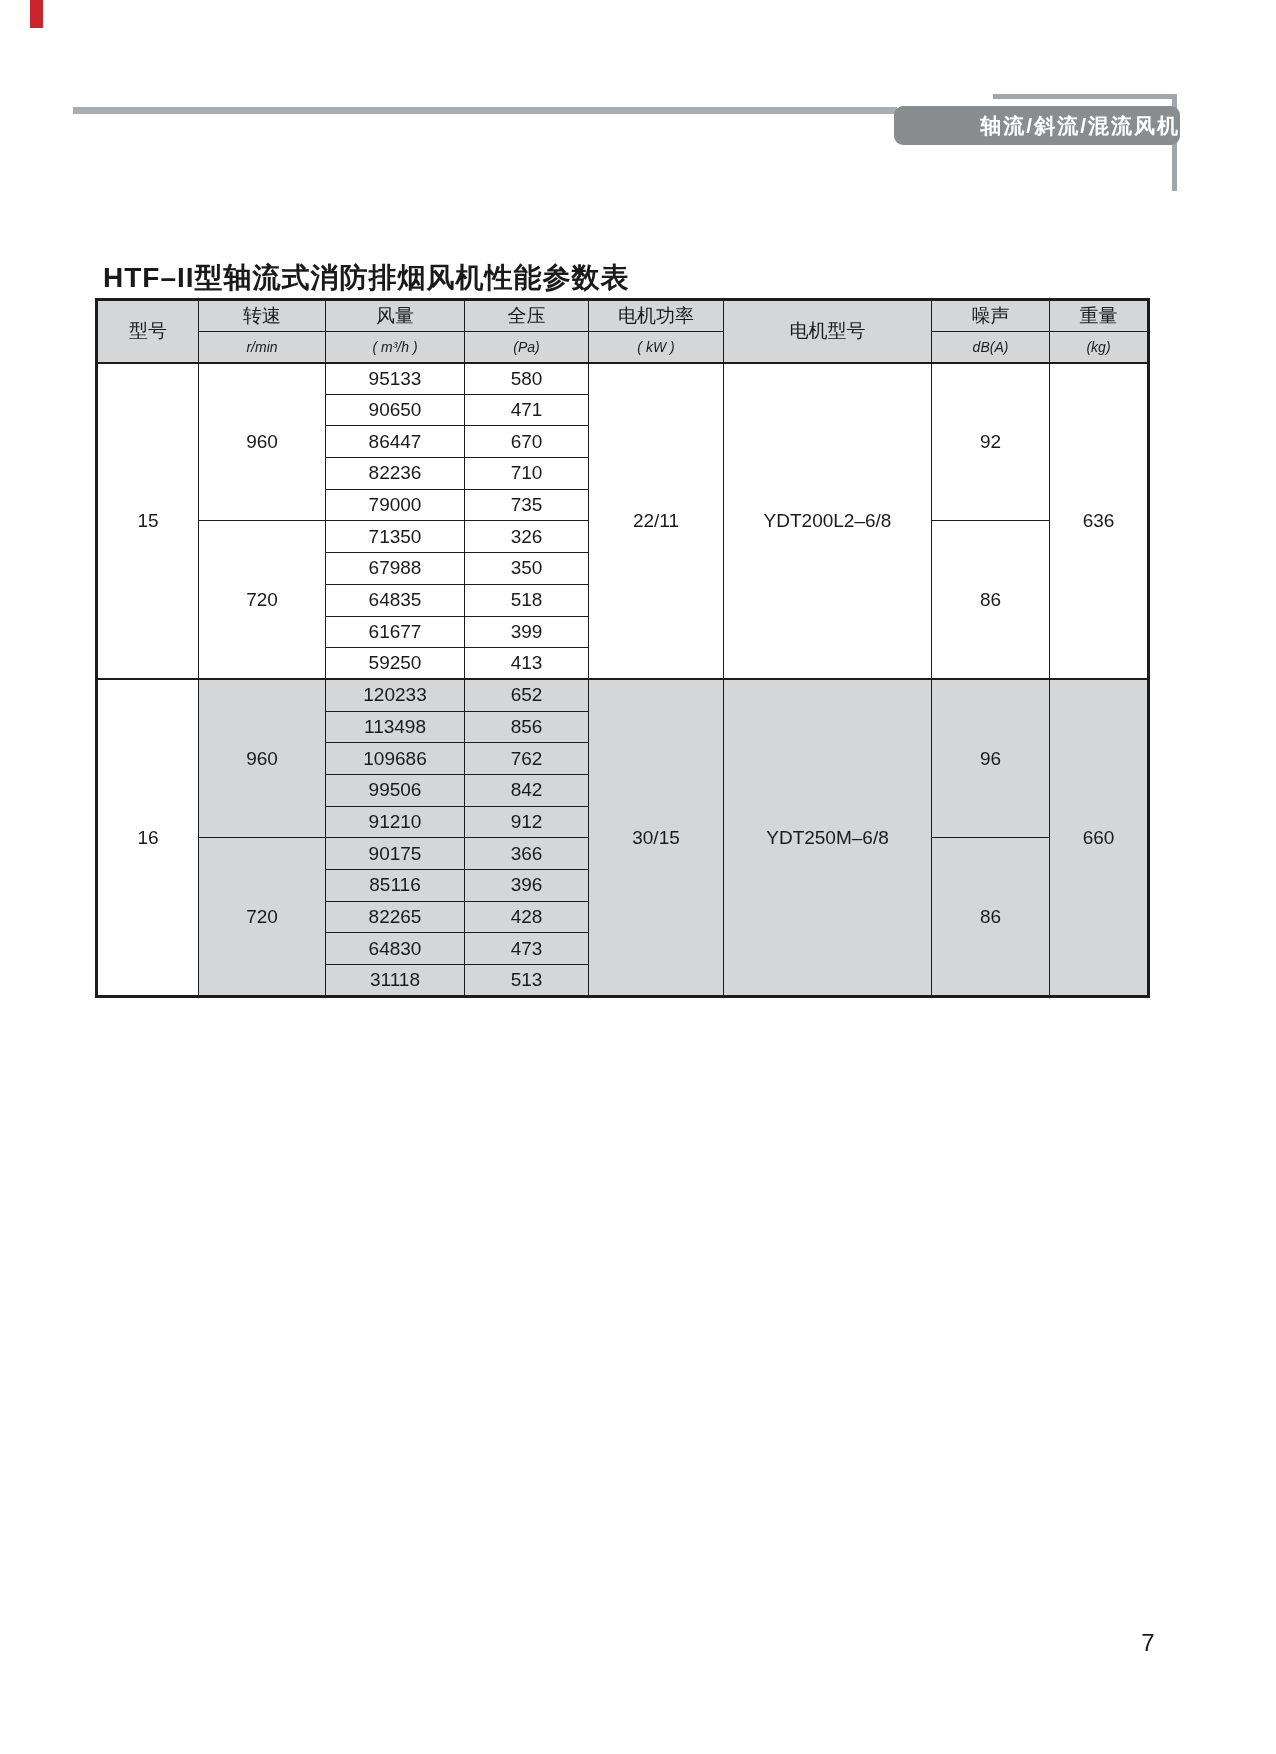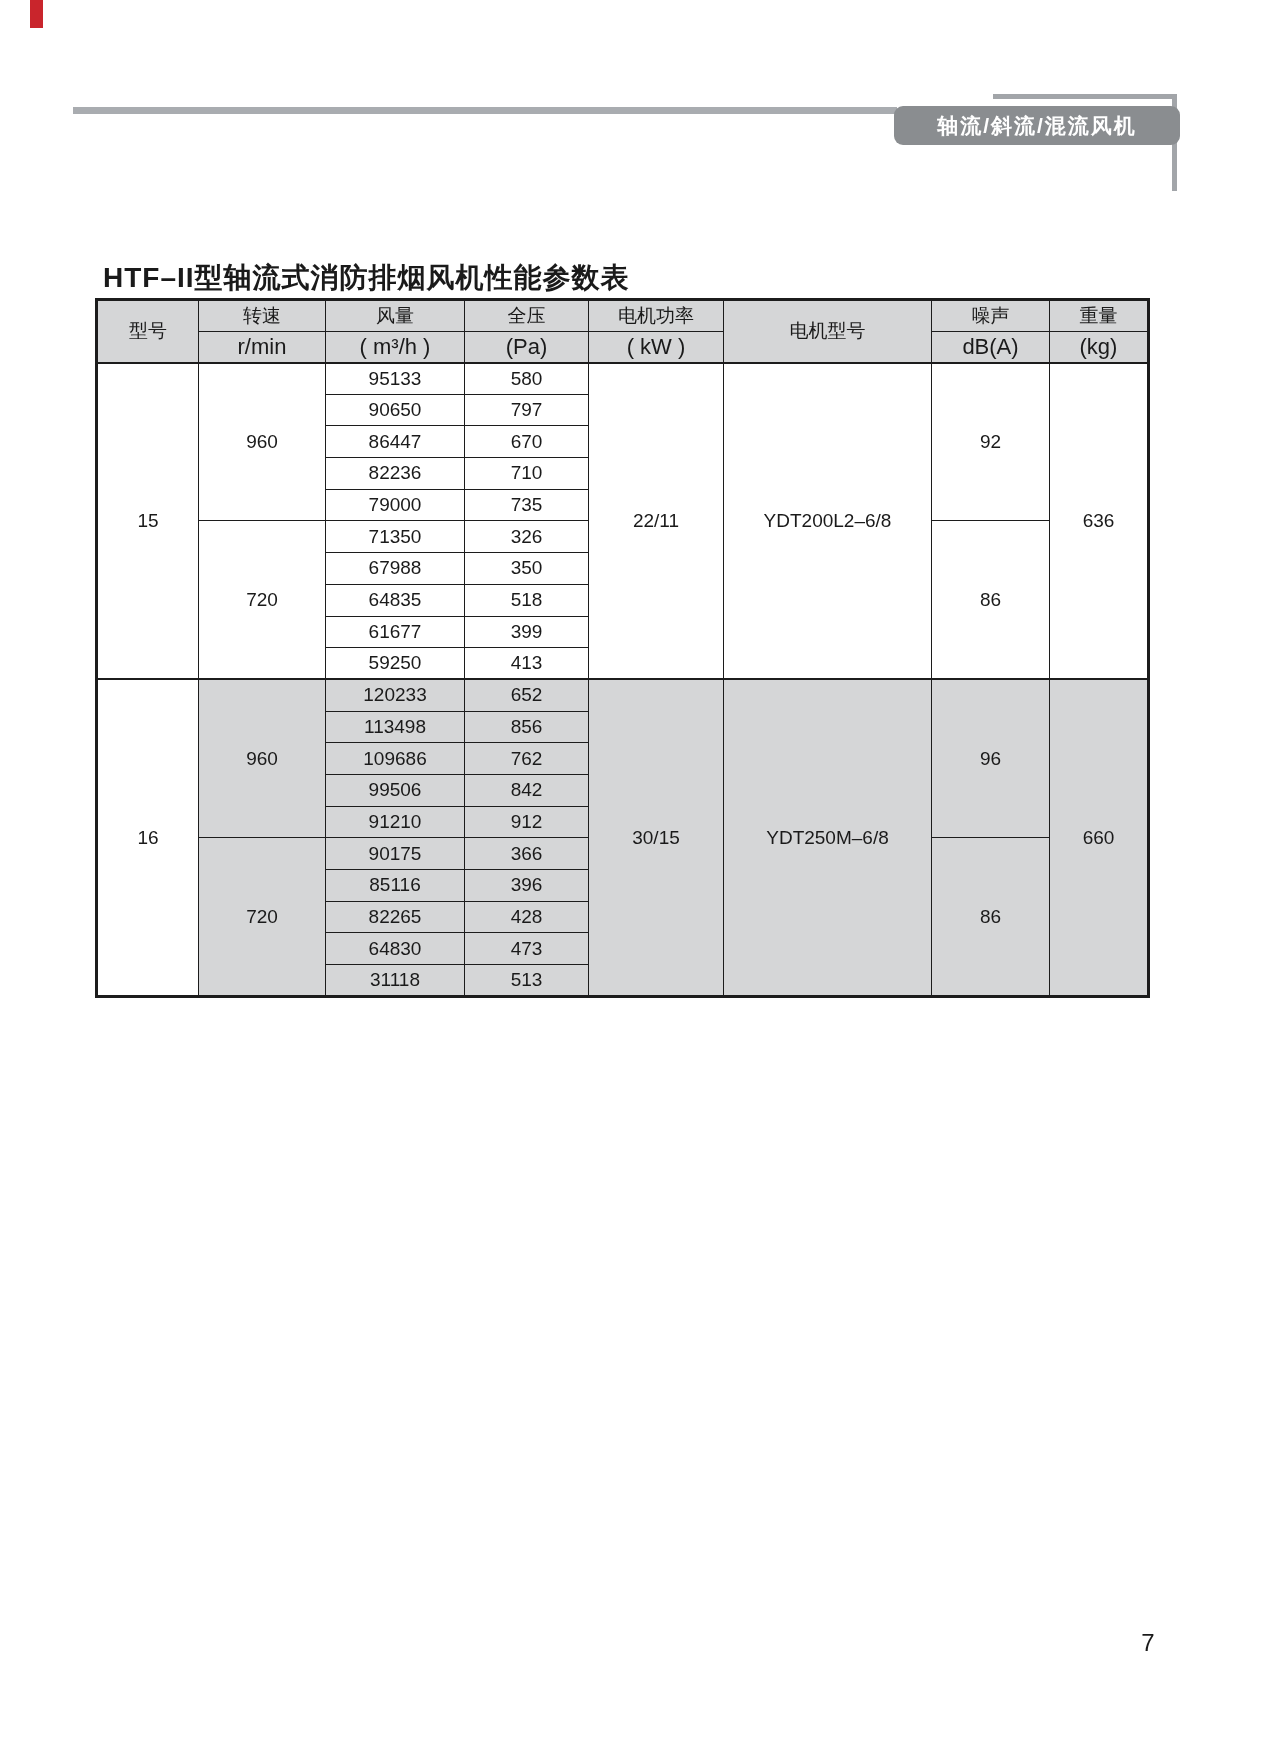--- a/index.html
+++ b/index.html
@@ -7,38 +7,38 @@
        font-family:"Liberation Sans","DejaVu Sans",sans-serif;color:var(--text,#1a1a1a);}
   .page{position:relative;width:1276px;height:1754px;background:#fff;overflow:hidden;}
 
   
   .red-mark{position:absolute;left:30px;top:0;width:13px;height:28px;background:var(--red-mark,#c9252c);}
   .rule-bar{position:absolute;left:73px;top:107px;width:824px;height:7px;background:var(--rule-gray,#a9acb0);z-index:1;}
   .rule-thin-top{position:absolute;left:993px;top:94px;width:184px;height:5px;background:var(--rule-gray-light,#a2a5a9);z-index:1;}
   .rule-thin-vert{position:absolute;left:1172px;top:94px;width:5px;height:97px;background:var(--rule-gray-light,#a2a5a9);z-index:1;}
   .badge{position:absolute;left:894px;top:106px;width:286px;height:39px;z-index:2;
          background:var(--badge-bg,#8a8d90);color:#ffffff;border-radius:9px;
-         font-size:21px;font-weight:bold;letter-spacing:2px;text-align:center;line-height:40px;}
+         font-size:21px;font-weight:bold;letter-spacing:2px;text-align:right;line-height:40px;}
 
   
   .title{position:absolute;left:95px;top:251px;margin:8px;font-size:28px;font-weight:bold;
          letter-spacing:1px;color:var(--text,#1a1a1a);}
 
   
   .tablewrap{position:absolute;left:95px;top:298px;}
   table.perf{border-collapse:collapse;table-layout:fixed;border:3px solid var(--border-black,#1c1c1c);}
   table.perf col.c0{width:102px}table.perf col.c1{width:127px}table.perf col.c2{width:139px}
   table.perf col.c3{width:124px}table.perf col.c4{width:135px}table.perf col.c5{width:208px}
   table.perf col.c6{width:118px}table.perf col.c7{width:99px}
   table.perf th,table.perf td{border:1.4px solid var(--border-black,#1c1c1c);
       padding:0;text-align:center;vertical-align:middle;font-size:19px;color:var(--text,#1a1a1a);}
   table.perf thead tr{height:32px;}
   table.perf thead th{background:var(--table-shade,#d5d6d7);font-weight:normal;}
   table.perf thead tr.units{height:31px;}
-  table.perf thead tr.units th{font-size:22px;}
+  table.perf thead tr.units th{font-size:14px;font-style:italic;}
   table.perf thead tr.units th,table.perf thead th.span2{border-bottom:2.6px solid var(--border-black,#1c1c1c);}
   table.perf tbody tr{height:31.7px;}
   table.perf tbody td.shaded{background:var(--table-shade,#d5d6d7);}
   table.perf tbody tr.model-sep td{border-top:2.6px solid var(--border-black,#1c1c1c);}
 
   .page-number{position:absolute;left:1118px;top:1629px;width:60px;text-align:center;font-size:24px;}
 </style>
 </head>
 <body>
 
@@ -90,21 +90,21 @@
             <td rowspan="5">960</td>
             <td>95133</td>
             <td>580</td>
             <td rowspan="10">22/11</td>
             <td rowspan="10">YDT200L2–6/8</td>
             <td rowspan="5">92</td>
             <td rowspan="10">636</td>
           </tr>
           <tr>
             <td>90650</td>
-            <td>797</td>
+            <td>471</td>
           </tr>
           <tr>
             <td>86447</td>
             <td>670</td>
           </tr>
           <tr>
             <td>82236</td>
             <td>710</td>
           </tr>
           <tr>

